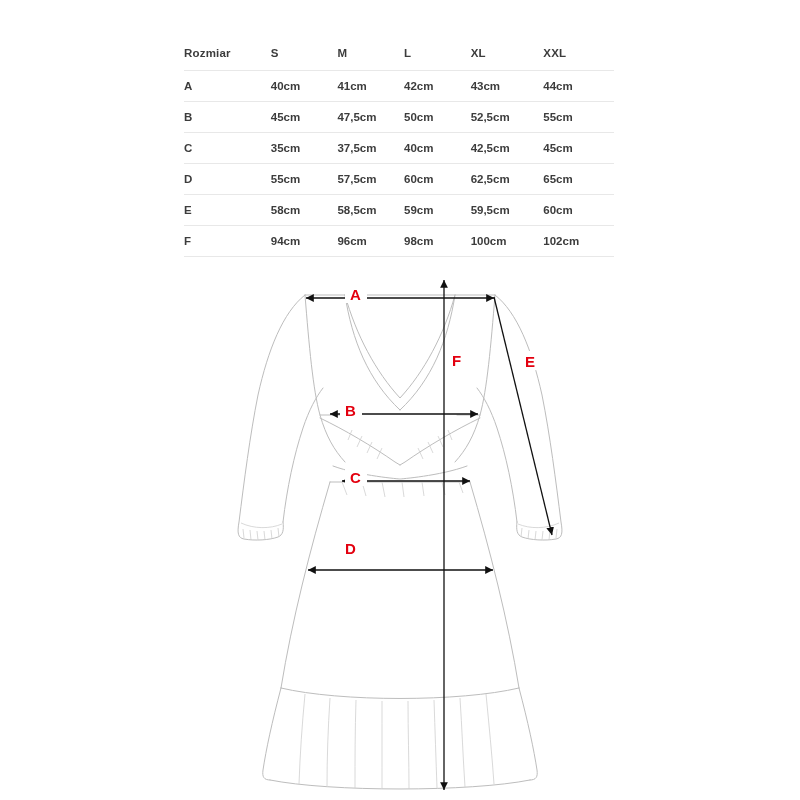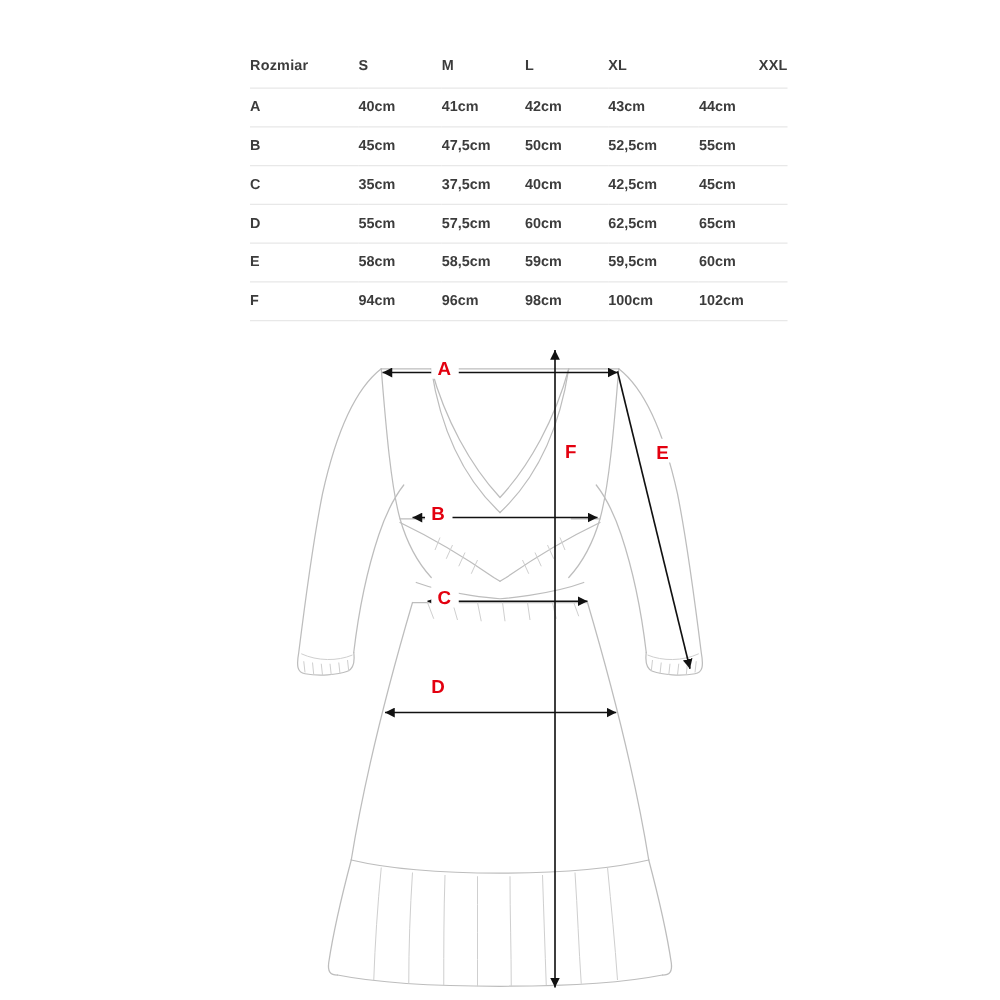--- a/index.html
+++ b/index.html
@@ -12,21 +12,21 @@
     background: #ffffff;
     font-family: "Liberation Sans", sans-serif;
     color: #3c3c3c;
     overflow: hidden;
     position: relative;
   }
 
   
   #size-table {
     position: absolute;
-    left: 200px;
+    left: 184px;
     top: 38px;
     width: 430px;
     border-collapse: collapse;
     font-size: 11.5px;
   }
   #size-table th,
   #size-table td {
     text-align: left;
     padding: 9px 0 9px 0;
     font-weight: bold;
@@ -41,21 +41,21 @@
     padding-bottom: 11px;
   }
   #size-table tbody tr:last-child td {
     border-bottom: 1px solid #e8e8e8;
   }
   #size-table .col-label { width: 86px; font-weight: bold; }
   #size-table .col-s  { width: 66px; }
   #size-table .col-m  { width: 66px; }
   #size-table .col-l  { width: 66px; }
   #size-table .col-xl { width: 72px; }
-  #size-table .col-xxl{ width: 70px; text-align: right; }
+  #size-table .col-xxl{ width: 70px; }
 
   
   #diagram {
     position: absolute;
     left: 0;
     top: 250px;
     width: 800px;
     height: 550px;
   }
   #diagram svg {

